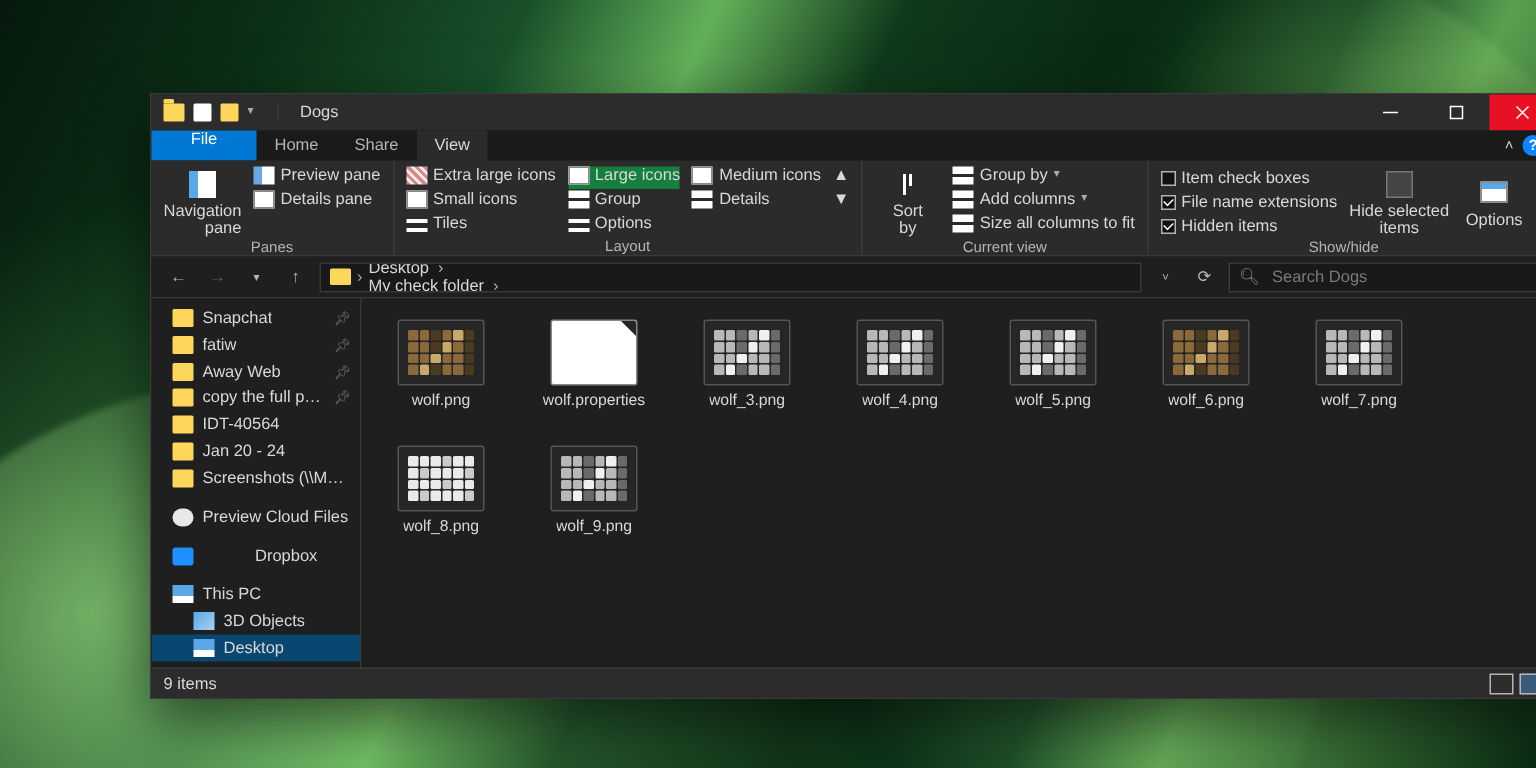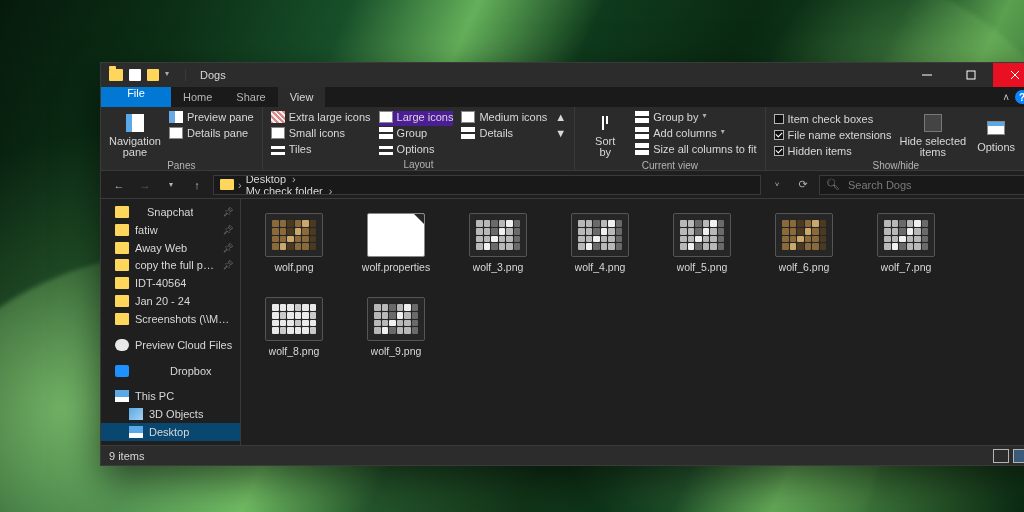--- a/index.html
+++ b/index.html
@@ -66,21 +66,21 @@
   
   .ribbon{height:64px;background:var(--card-light);display:flex;align-items:stretch;border-bottom:1px solid var(--border);}
   .group{display:flex;flex-direction:column;border-right:1px solid var(--border);padding:4px 8px 1px;}
   .group .body{flex:1;display:flex;align-items:flex-start;gap:8px;}
   .group .caption{text-align:center;color:var(--muted);font-size:10px;padding-top:1px;}
   .vbtn{display:flex;flex-direction:column;align-items:center;justify-content:center;height:48px;min-width:44px;gap:2px;cursor:pointer;text-align:center;font-size:10px;}
   .vbtn .ico{width:22px;height:22px;display:flex;align-items:center;justify-content:center;}
   .hbtn{display:flex;gap:4px;height:15px;cursor:pointer;font-size:10px;white-space:nowrap;}
   .hbtn .ico{width:14px;height:12px;display:inline-block;}
   .stack{display:flex;flex-direction:column;gap:1px;justify-content:center;}
-  .hbtn.sel{background:#4c1d95;}
+  .hbtn.sel{background:#15803d;}
   .cb{display:flex;align-items:center;gap:4px;height:15px;font-size:10px;cursor:pointer;}
   .cb .box{width:10px;height:10px;border:1px solid var(--muted);display:inline-flex;align-items:center;justify-content:center;background:#111;}
   .cb .box.checked::after{content:"";width:5px;height:3px;border-left:1.5px solid #fff;border-bottom:1.5px solid #fff;transform:rotate(-45deg);margin-bottom:2px;}
   .ico-preview{background:linear-gradient(90deg,#6aa9e6 40%,#fff 40%);}
   .ico-details{background:#fff;border:1px solid #888;}
   .ico-xx{background:repeating-linear-gradient(45deg,#d88,#d88 2px,#eee 2px,#eee 4px);}
   .ico-grid{background:#fff;box-shadow:inset 0 0 0 1px #888;}
   .ico-list{background:linear-gradient(#fff 40%,transparent 40%,transparent 60%,#fff 60%);}
   .ico-tiles{background:repeating-linear-gradient(0deg,#fff,#fff 3px,transparent 3px,transparent 6px);}
   .ico-sort{display:grid;grid-template-columns:2px 2px;gap:2px;}
@@ -185,21 +185,21 @@
   </div>
 
   <div class="ribbon">
 
     <div class="group">
       <div class="body">
         <div class="vbtn">
           <span class="ico">
               <span style="display:inline-block;width:18px;height:18px;background:linear-gradient(90deg,#5aa9e6 35%,#fff 35%);"></span>
             </span>
-          <span style="white-space:pre-line;line-height:1;">Navigation
+          <span style="white-space:pre-line;line-height:1;text-align:right;">Navigation
 pane</span>
         </div>
         <div class="stack">
           <div class="hbtn">
               <span class="ico ico-preview"></span>
               <span>Preview pane</span>
             </div>
           <div class="hbtn">
               <span class="ico ico-details"></span>
               <span>Details pane</span>
@@ -342,21 +342,21 @@
     <div class="search">
       <span style="color:#888;">🔍︎</span>
       <input placeholder="Search Dogs" style="">
     </div>
   </div>
 
   <div class="main">
     <div class="sidebar" id="sidebar">
         <div class="sb-item">
           <span class="ic fldr"></span>
-          <span style="overflow:hidden;text-overflow:ellipsis;margin-left:12px;">Snapchat</span>
+          <span style="overflow:hidden;text-overflow:ellipsis;">Snapchat</span>
           <span class="pin">📌︎</span>
         </div>
         <div class="sb-item">
           <span class="ic fldr"></span>
           <span style="overflow:hidden;text-overflow:ellipsis;">fatiw</span>
           <span class="pin">📌︎</span>
         </div>
         <div class="sb-item">
           <span class="ic fldr"></span>
           <span style="overflow:hidden;text-overflow:ellipsis;">Away Web</span>

